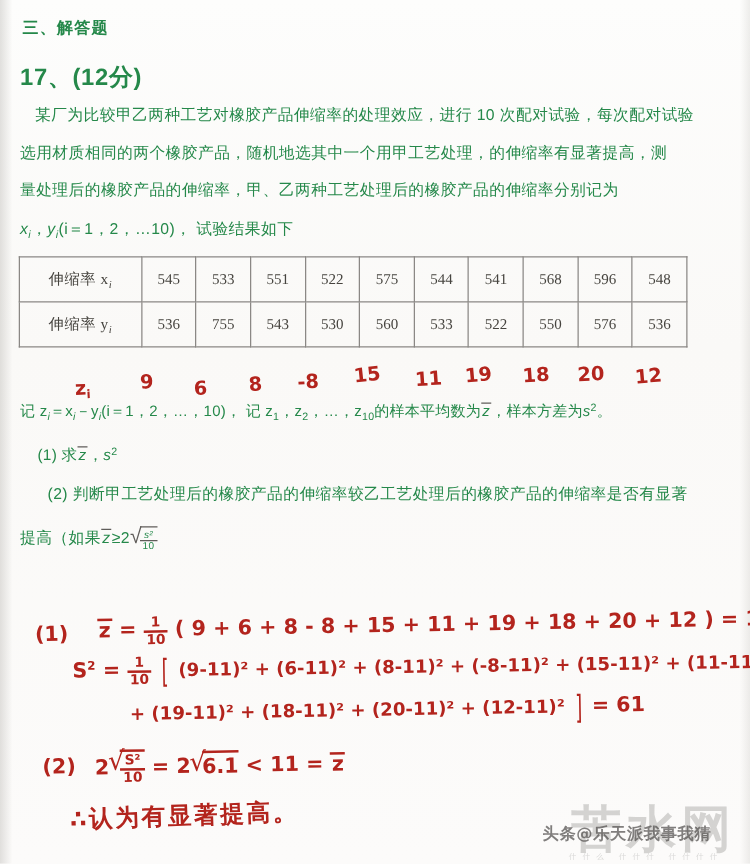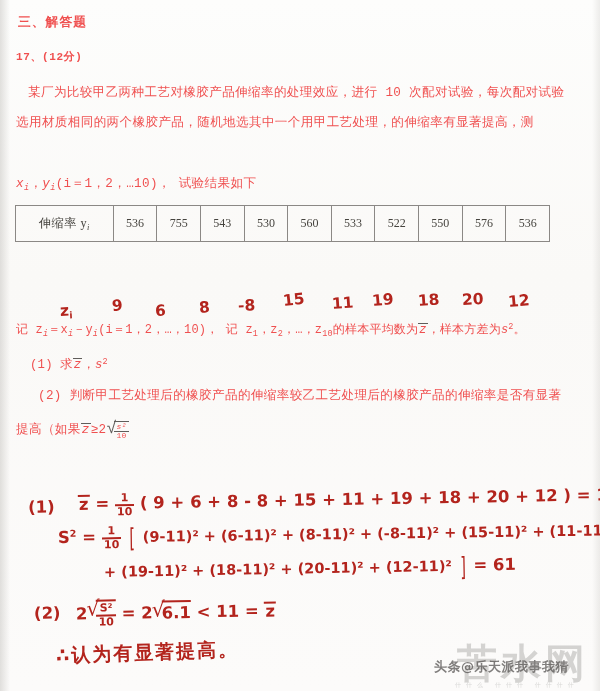--- a/index.html
+++ b/index.html
@@ -30,22 +30,22 @@
     position: absolute; right: 0; top: 0; bottom: 0; width: 8px;
     background: linear-gradient(270deg, rgba(200,198,194,.30), rgba(255,255,255,0));
     pointer-events: none;
   }
 
   .page { position: absolute; inset: 0; padding: 0 14px; }
 
   
   .prt {
     position: absolute;
-    font-family: Liberation Mono, monospace;
-    color: #ef4444;
+    font-family: Liberation Sans, sans-serif;
+    color: #15803d;
     font-size: 12.5px;
     letter-spacing: .2px;
     white-space: nowrap;
     filter: blur(.22px);
     opacity: .93;
   }
   .prt.b { font-weight: 700; }
   .sec-title { font-size: 12.8px; font-weight: 700; letter-spacing: 1px; }
   .body-line { font-size: 12.6px; letter-spacing: .35px; }
   .sub { font-size: 8.5px; vertical-align: -3px; }
@@ -164,31 +164,45 @@
 <body>
 
 <div class="paper"></div>
 <div class="scan-edge-left"></div>
 <div class="scan-edge-right"></div>
 
 <div class="page">
 
   <div class="prt sec-title" style="left:18px; top:14px;">三、解答题</div>
 
-  <div class="prt b" style="left:16px; top:49px; font-size:11px; letter-spacing:.6px;">17、(12分)</div>
+  <div class="prt b" style="left:16px; top:49px; font-size:19px; letter-spacing:.6px;">17、(12分)</div>
 
   <div class="prt body-line" style="left:28px; top:84px;">某厂为比较甲乙两种工艺对橡胶产品伸缩率的处理效应，进行 10 次配对试验，每次配对试验</div>
   <div class="prt body-line" style="left:16px; top:114px;">选用材质相同的两个橡胶产品，随机地选其中一个用甲工艺处理，的伸缩率有显著提高，测</div>
+  <div class="prt body-line" style="left:16px; top:144px;">量处理后的橡胶产品的伸缩率，甲、乙两种工艺处理后的橡胶产品的伸缩率分别记为</div>
 
   <div class="prt body-line" style="left:16px; top:175px;">
     <span class="ital">x</span><span class="sub ital">i</span><span>，</span><span class="ital">y</span><span class="sub ital">i</span><span>(i＝1，2，…10)，</span>&nbsp;<span>试验结果如下</span>
   </div>
 
   <table class="tbl">
     <tbody>
+    <tr>
+      <td class="lbl"><span>伸缩率 x</span><span class="sub ital">i</span></td>
+      <td class="num">545</td>
+      <td class="num">533</td>
+      <td class="num">551</td>
+      <td class="num">522</td>
+      <td class="num">575</td>
+      <td class="num">544</td>
+      <td class="num">541</td>
+      <td class="num">568</td>
+      <td class="num">596</td>
+      <td class="num">548</td>
+    </tr>
     <tr>
       <td class="lbl"><span>伸缩率 y</span><span class="sub ital">i</span></td>
       <td class="num">536</td>
       <td class="num">755</td>
       <td class="num">543</td>
       <td class="num">530</td>
       <td class="num">560</td>
       <td class="num">533</td>
       <td class="num">522</td>
       <td class="num">550</td>

